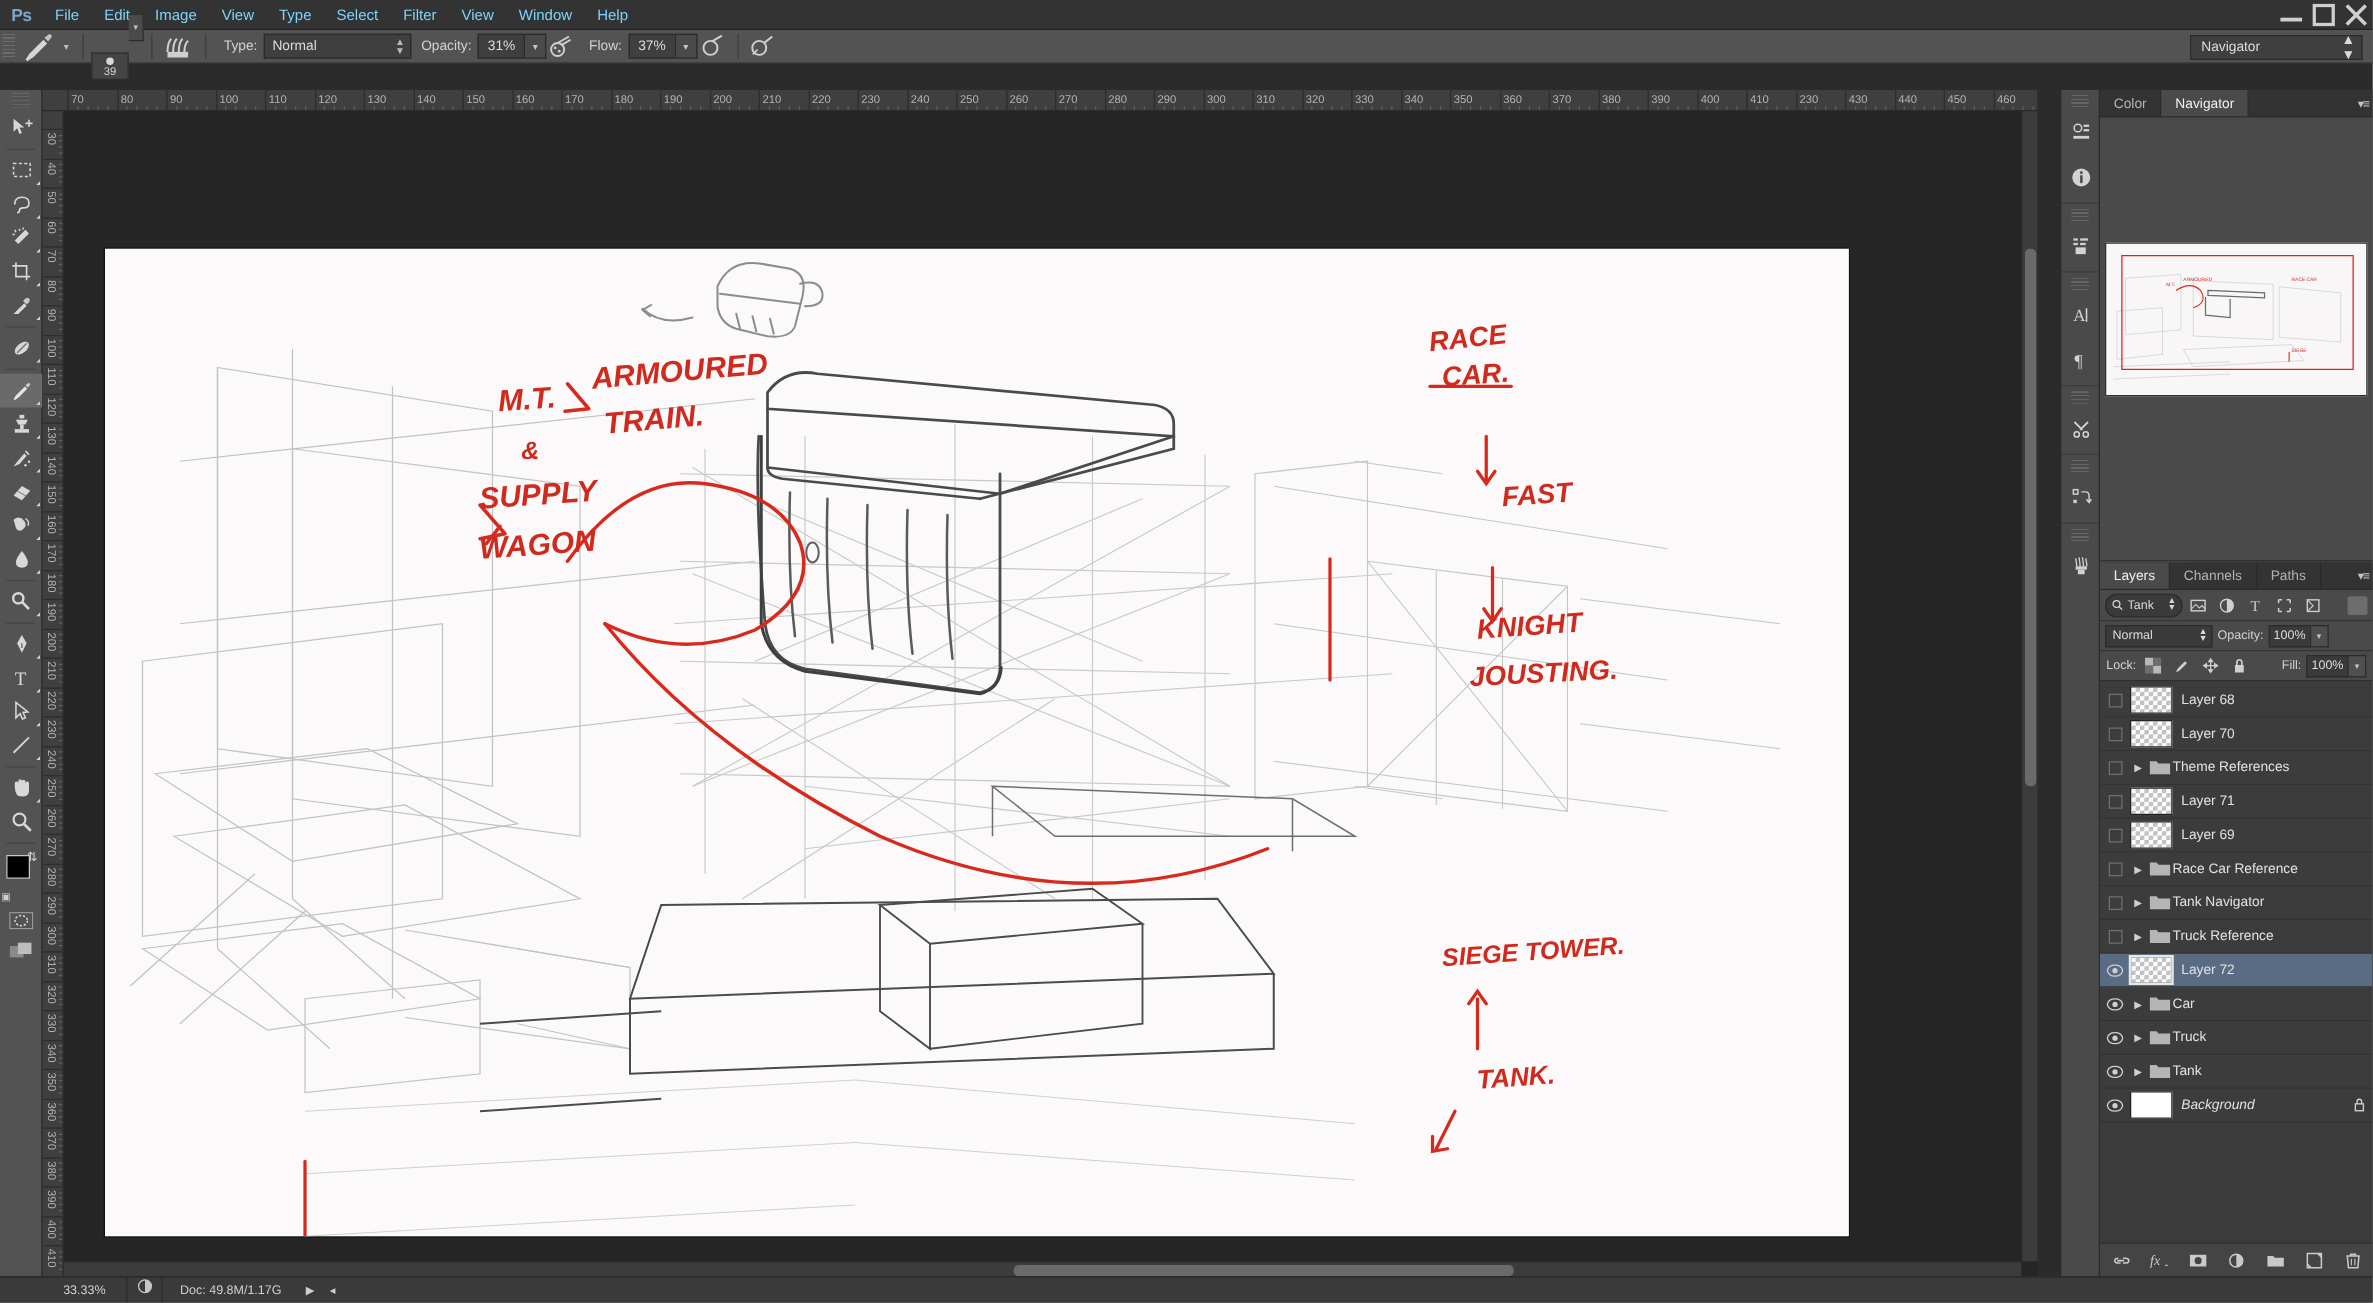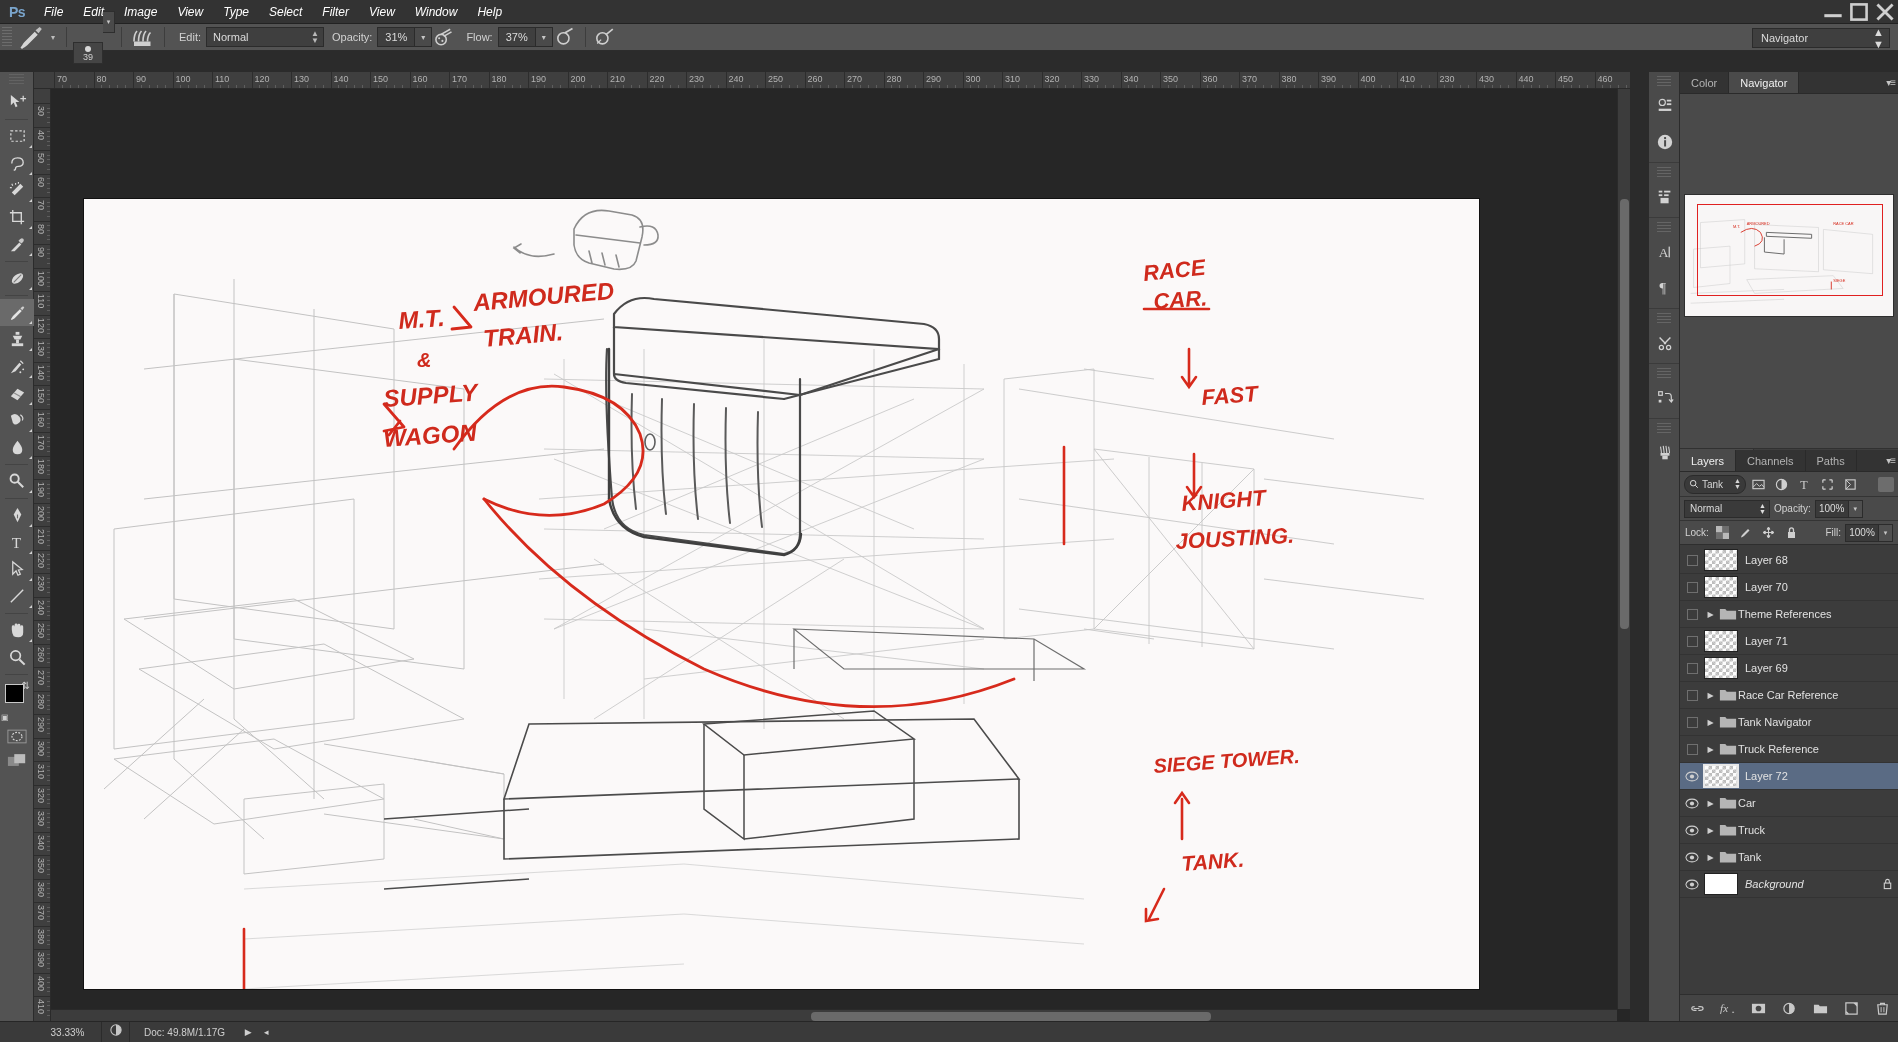--- a/index.html
+++ b/index.html
@@ -21,21 +21,21 @@
     display: flex; align-items: center;
     border-bottom: 1px solid #222;
   }
   .ps-logo {
     width: 34px; height: 24px; display: flex; align-items: center; justify-content: center;
     font-weight: bold; font-size: 14px; color: #7aa5cc; letter-spacing: -0.5px;
     font-family: "Liberation Sans", sans-serif;
   }
   .menu-item {
     padding: 0 10px; height: 24px; line-height: 24px;
-    font-size: 12px; color: #ffffff; cursor: default; font-style: italic;
+    font-size: 12px; color: #7dd3fc; cursor: default;
   }
   .winbtns { position: absolute; right: 0; top: 0; height: 24px; display: flex; }
   .winbtn { width: 26px; height: 24px; display:flex; align-items:center; justify-content:center; color:#cacaca; font-size:11px; }
 
   
   .optionsbar {
     position: absolute; left: 0; top: 24px; width: 1898px; height: 27px;
     background: #535353;
     border-bottom: 1px solid #2c2c2c;
     display: flex; align-items: center; padding-left: 2px;
@@ -338,21 +338,21 @@
       <div class="spin">▾</div>
     </div>
     <div class="sep-v"></div>
     <div class="opt-tool">
       <svg viewBox="0 0 20 20">
           <path d="M4 13c0-3 1-6 2-7M7 13c0-3 1-6 2-7M10 13c0-3 1-6 2-7M13 13c0-3 1-5 2-6" stroke="#cfcfcf" stroke-width="1.1" fill="none"></path>
           <rect x="4" y="13" width="11" height="3" fill="#cfcfcf"></rect>
         </svg>
     </div>
     <div class="sep-v"></div>
-    <div class="opt-label">Edit:</div>
+    <div class="opt-label">Type:</div>
     <div class="opt-select" style="width:118px">
       <span>Normal</span>
       <span class="arrows">▲<br>▼</span>
     </div>
     <div class="opt-label">Opacity:</div>
     <div style="display:flex">
       <div class="opt-field">31%</div>
       <div class="opt-drop">▾</div>
     </div>
     <div class="airbrush">

